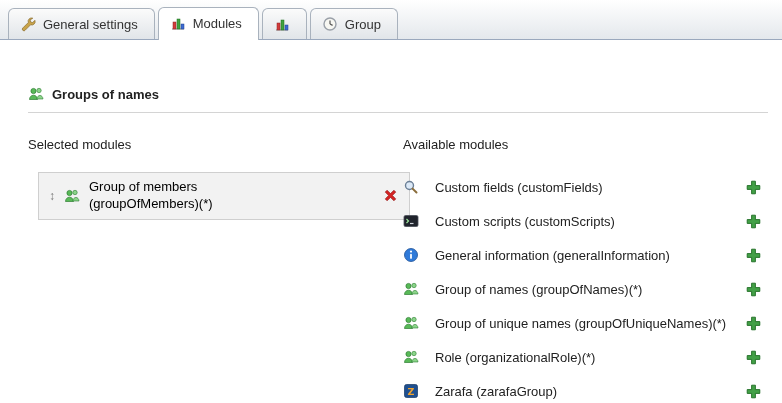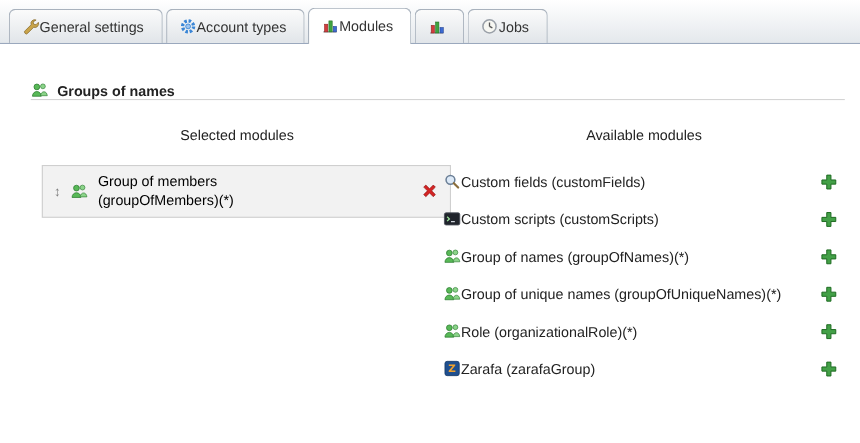--- a/index.html
+++ b/index.html
@@ -11,86 +11,78 @@
   }
 
   
   .tabbar {
     display:flex; align-items:flex-end; gap:3px;
     padding:7px 0 0 8px;
     background:linear-gradient(#ffffff,#e4e8ec);
     border-bottom:1px solid #9aa8bd;
   }
   .tab {
-    display:flex; align-items:center; 
+    display:flex; align-items:center; gap:7px;
     padding:7px 16px 7px 11px;
     color:#333; white-space:nowrap;
     background:linear-gradient(#fbfbfb,#e1e5e9);
     border:1px solid #a9b2bd; border-bottom:none;
     border-radius:6px 6px 0 0;
     cursor:pointer; position:relative;
   }
   .tab.active {
     background:#fff; z-index:2;
     margin-bottom:-1px; padding-bottom:9px;
   }
   .tab-icon { display:inline-flex; width:16px; height:16px; }
 
   
   .content { padding:34px 14px 0 28px; }
   .heading-row {
     display:flex; align-items:flex-end; gap:8px;
-    font-weight:bold; 
+    font-weight:bold; padding-bottom:10px;
     border-bottom:1px solid #d4d4d4;
+    margin-top:12px;
   }
   .cols { display:flex; margin-top:24px; }
   .col-left  { width:375px; }
   .col-right { flex:1; }
-  .col-label { color:#222;text-align:center; }
+  .col-label { color:#222; }
 
   
   .selected-box {
     margin:20px 0 0 10px; width:372px;
     background:#f2f2f2; border:1px solid #cfcfcf;
     padding:6px 10px; display:flex; align-items:center; gap:9px;
   }
   .handle { color:#7a7a7a; font-size:12px; cursor:grab; line-height:1; }
   .sel-label { width:175px; line-height:1.3; color:#000000; }
   .delete-btn { margin-left:auto; background:none; border:none; padding:0; cursor:pointer; display:flex; }
 
   
   .avail-list { margin-top:18px; }
   .row { display:flex; align-items:center; height:34px; }
-  .row .label { margin-left:0; color:#222; }
+  .row .label { margin-left:16px; color:#222; }
   .add-btn { margin-left:auto; margin-right:6px; background:none; border:none; padding:0; cursor:pointer; display:flex; }
   .li-icon { display:inline-flex; width:16px; height:16px; flex:0 0 16px; }
 </style>
 </head>
 <body>
 
 <div class="tabbar">
 
   <div class="tab">
     <span class="tab-icon">
       <svg width="16" height="16" viewBox="0 0 16 16">
           <path d="M12.8 2.2a3.4 3.4 0 0 0-4.5 4.3L3 11.8a1.65 1.65 0 1 0 2.3 2.3l5.3-5.3a3.4 3.4 0 0 0 4.3-4.5L12.7 6.5 10.6 6 10.1 3.9z" fill="#c9a44a" stroke="#8a6d2f" stroke-width="0.7"></path>
         </svg>
     </span>
     <span>General settings</span>
   </div>
 
-  <div class="tab">
-    <span class="tab-icon">
-      <svg width="16" height="16" viewBox="0 0 16 16">
-          <circle cx="8" cy="8" r="5" fill="none" stroke="#3a86d6" stroke-width="3" stroke-dasharray="2.3 1.6"></circle>
-          <circle cx="8" cy="8" r="2.2" fill="#9cc4ef" stroke="#3a86d6" stroke-width="0.8"></circle>
-        </svg>
-    </span>
-    <span>Account types</span>
-  </div>
 
   <div class="tab active">
     <span class="tab-icon">
       <svg width="16" height="16" viewBox="0 0 16 16">
           <line x1="2" y1="14" x2="14" y2="14" stroke="#888" stroke-width="1"></line>
           <rect x="3" y="7" width="3" height="7" fill="#d23c3c" stroke="#8e2323" stroke-width="0.5"></rect>
           <rect x="7" y="4" width="3" height="10" fill="#3fa33f" stroke="#1f6b1f" stroke-width="0.5"></rect>
           <rect x="11" y="9" width="3" height="5" fill="#3c6bd2" stroke="#23408e" stroke-width="0.5"></rect>
         </svg>
     </span>
@@ -109,21 +101,21 @@
   </div>
 
   <div class="tab">
     <span class="tab-icon">
       <svg width="16" height="16" viewBox="0 0 16 16">
           <circle cx="8" cy="8" r="6" fill="#f7f7f2" stroke="#9aa0a8" stroke-width="1.4"></circle>
           <line x1="8" y1="8" x2="8" y2="4.5" stroke="#555" stroke-width="1.2"></line>
           <line x1="8" y1="8" x2="10.6" y2="9.4" stroke="#555" stroke-width="1.2"></line>
         </svg>
     </span>
-    <span>Jobs</span>
+    <span>Group</span>
   </div>
 
 </div>
 
 <div class="content">
 
   <div class="heading-row">
     <span class="li-icon">
       <svg width="16" height="16" viewBox="0 0 16 16">
           <circle cx="5.5" cy="5" r="2.6" fill="#58b957" stroke="#2e7d32" stroke-width="0.7"></circle>
@@ -194,20 +186,37 @@
           <span class="label">Custom scripts (customScripts)</span>
           <button class="add-btn">
             <span class="li-icon" style="width:15px;height:15px;">
               <svg width="15" height="15" viewBox="0 0 15 15">
                   <path d="M5.6 1.2h3.8v4.4h4.4v3.8H9.4v4.4H5.6V9.4H1.2V5.6h4.4z" fill="#43a047" stroke="#1d6b21" stroke-width="0.9"></path>
                 </svg>
             </span>
           </button>
         </div>
 
+        <div class="row">
+          <span class="li-icon">
+            <svg width="16" height="16" viewBox="0 0 16 16">
+                <circle cx="8" cy="8" r="6.5" fill="#2f7ad9" stroke="#1c4f96" stroke-width="0.8"></circle>
+                <rect x="7.1" y="6.8" width="1.8" height="5" rx="0.9" fill="#fff"></rect>
+                <circle cx="8" cy="4.6" r="1.1" fill="#fff"></circle>
+              </svg>
+          </span>
+          <span class="label">General information (generalInformation)</span>
+          <button class="add-btn">
+            <span class="li-icon" style="width:15px;height:15px;">
+              <svg width="15" height="15" viewBox="0 0 15 15">
+                  <path d="M5.6 1.2h3.8v4.4h4.4v3.8H9.4v4.4H5.6V9.4H1.2V5.6h4.4z" fill="#43a047" stroke="#1d6b21" stroke-width="0.9"></path>
+                </svg>
+            </span>
+          </button>
+        </div>
 
         <div class="row">
           <span class="li-icon">
             <svg width="16" height="16" viewBox="0 0 16 16">
                 <circle cx="5.5" cy="5" r="2.6" fill="#58b957" stroke="#2e7d32" stroke-width="0.7"></circle>
                 <path d="M1.5 13.5c0-2.6 1.9-4.3 4-4.3s4 1.7 4 4.3z" fill="#58b957" stroke="#2e7d32" stroke-width="0.7"></path>
                 <circle cx="11" cy="4.5" r="2.2" fill="#8bd489" stroke="#2e7d32" stroke-width="0.6"></circle>
                 <path d="M8.8 13c.3-2.2 1.6-3.6 3.2-3.6 1.5 0 2.8 1.4 3 3.6z" fill="#8bd489" stroke="#2e7d32" stroke-width="0.6"></path>
               </svg>
           </span>

